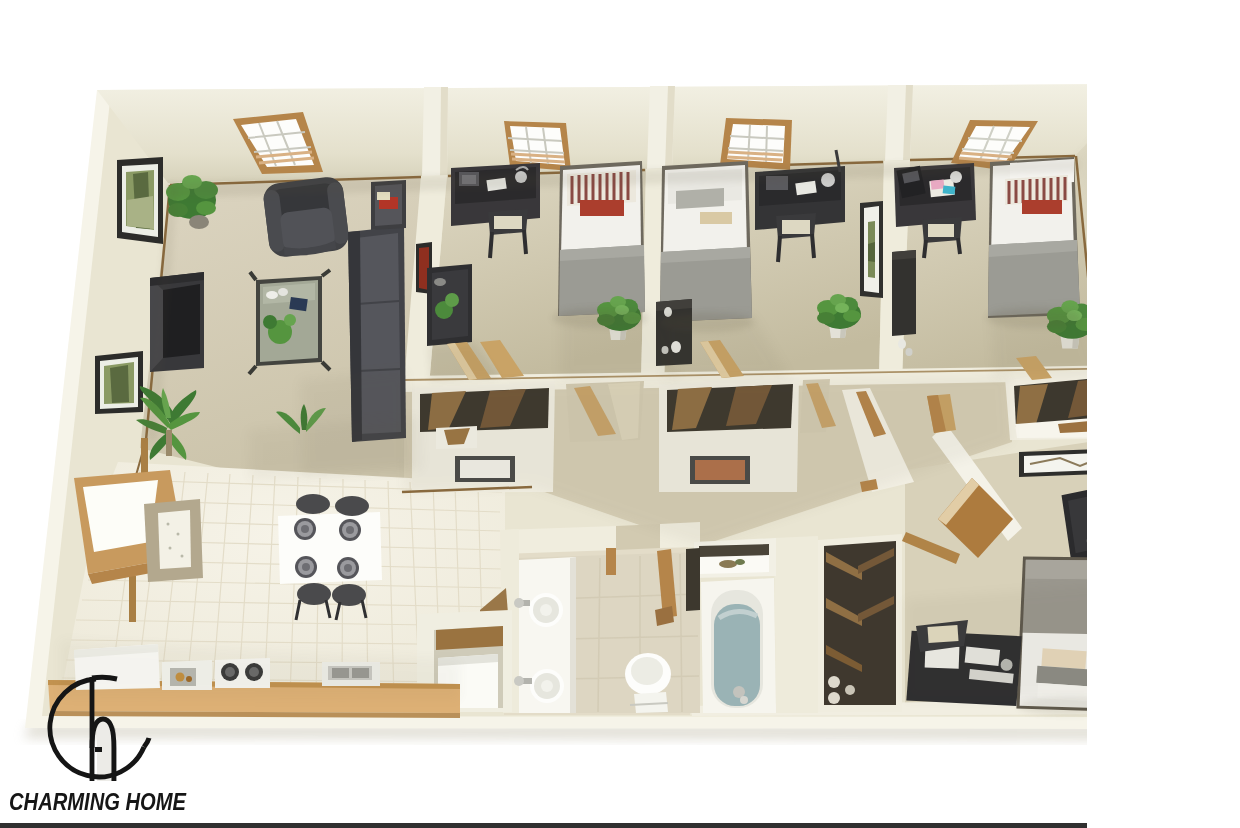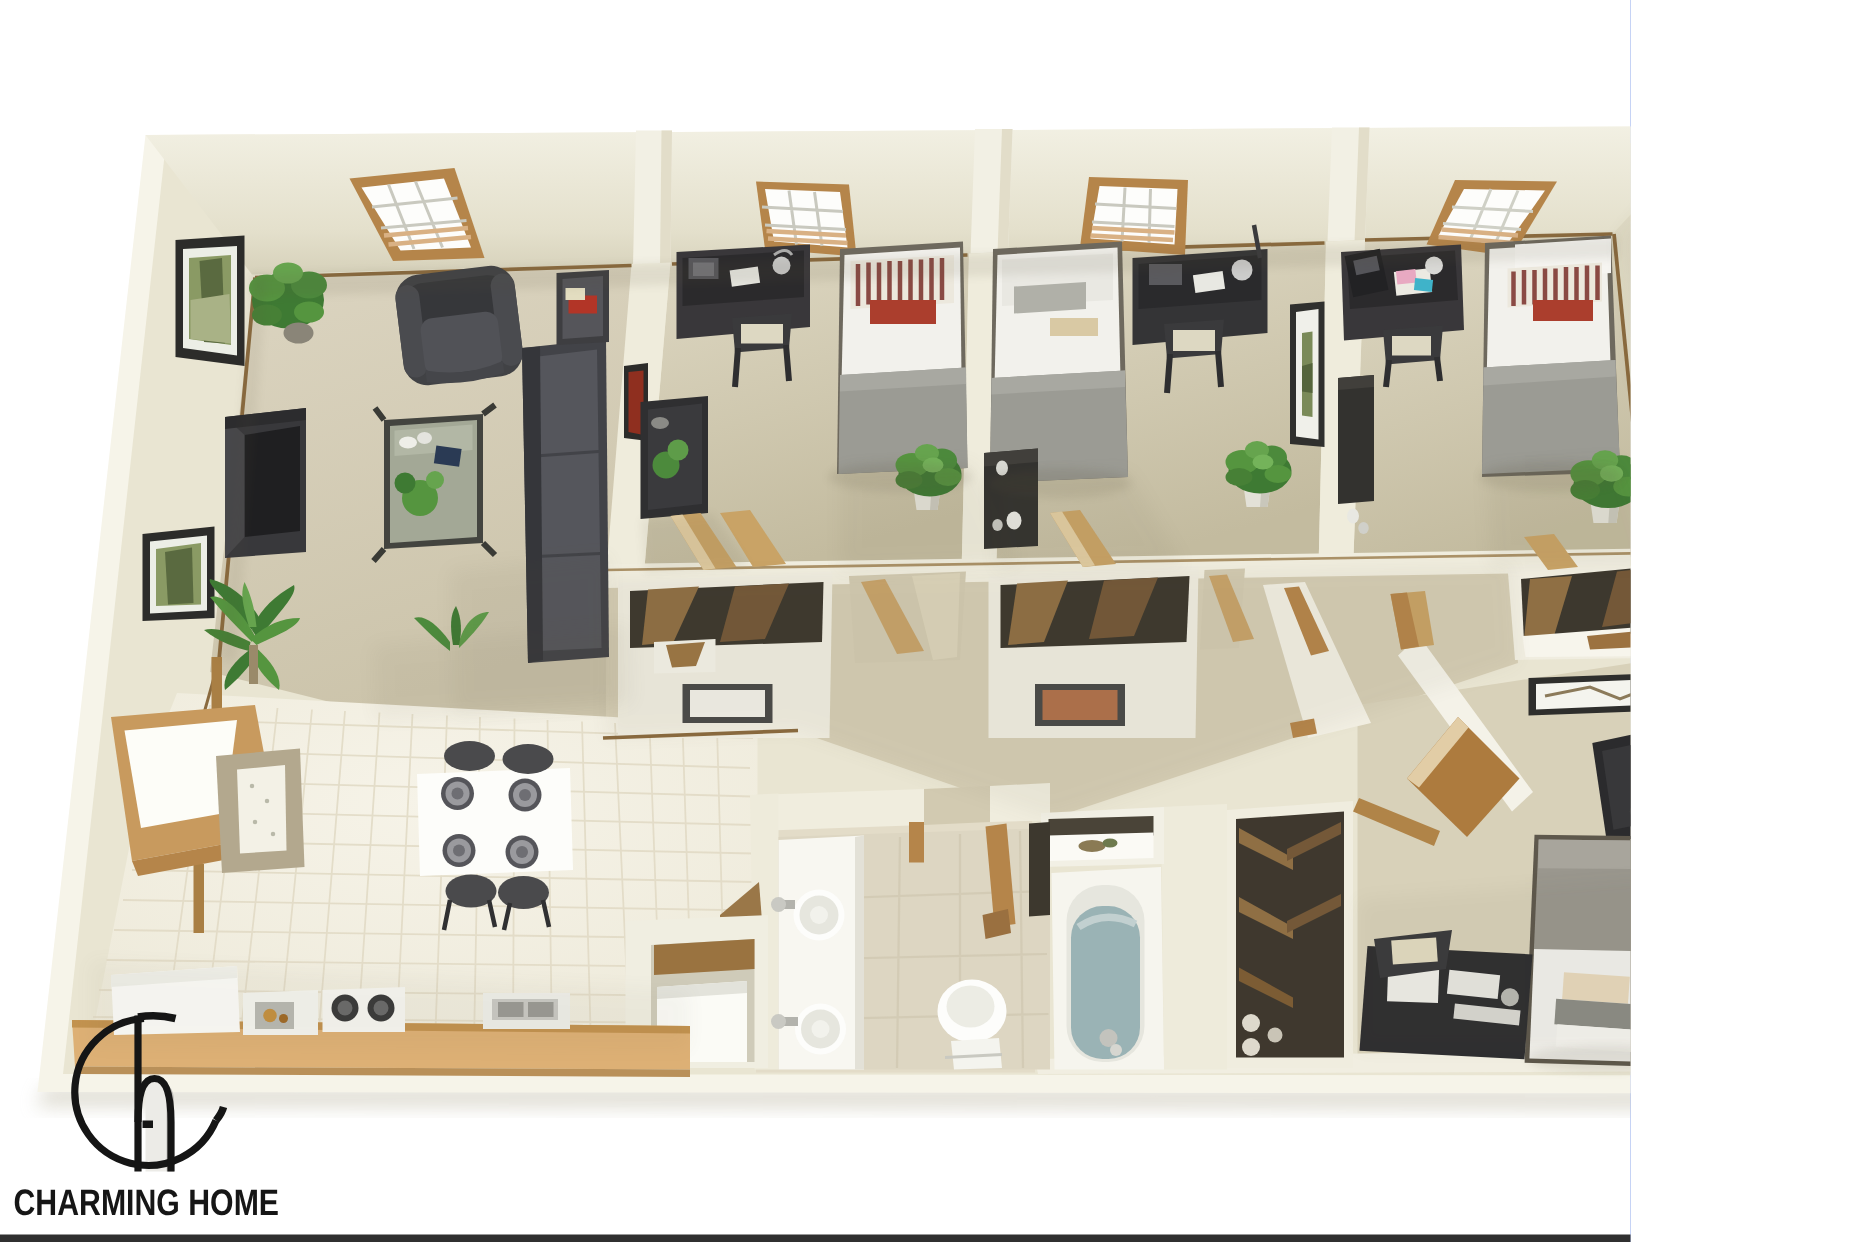--- a/index.html
+++ b/index.html
@@ -1,17 +1,17 @@
 <!DOCTYPE html>
 <html><head>
 <meta charset="utf-8">
 <style>
 html,body{margin:0;padding:0;background:#fff;}
 #stage{position:relative;width:1087px;height:828px;overflow:hidden;background:#1d4ed8;
- font-family:"Liberation Sans", sans-serif;}
+ font-family:"Liberation Sans", sans-serif;font-style:italic;}
 </style>
 </head>
 <body>
 <div id="stage">
 <svg width="1240" height="828" viewBox="0 0 1240 828">
 <defs>
  <linearGradient id="topwall" x1="0" y1="0" x2="0" y2="1">
   <stop offset="0" stop-color="#f2f0e3"></stop>
           <stop offset="0.7" stop-color="#e4e0cc"></stop>
           <stop offset="1" stop-color="#d6d1ba"></stop>

